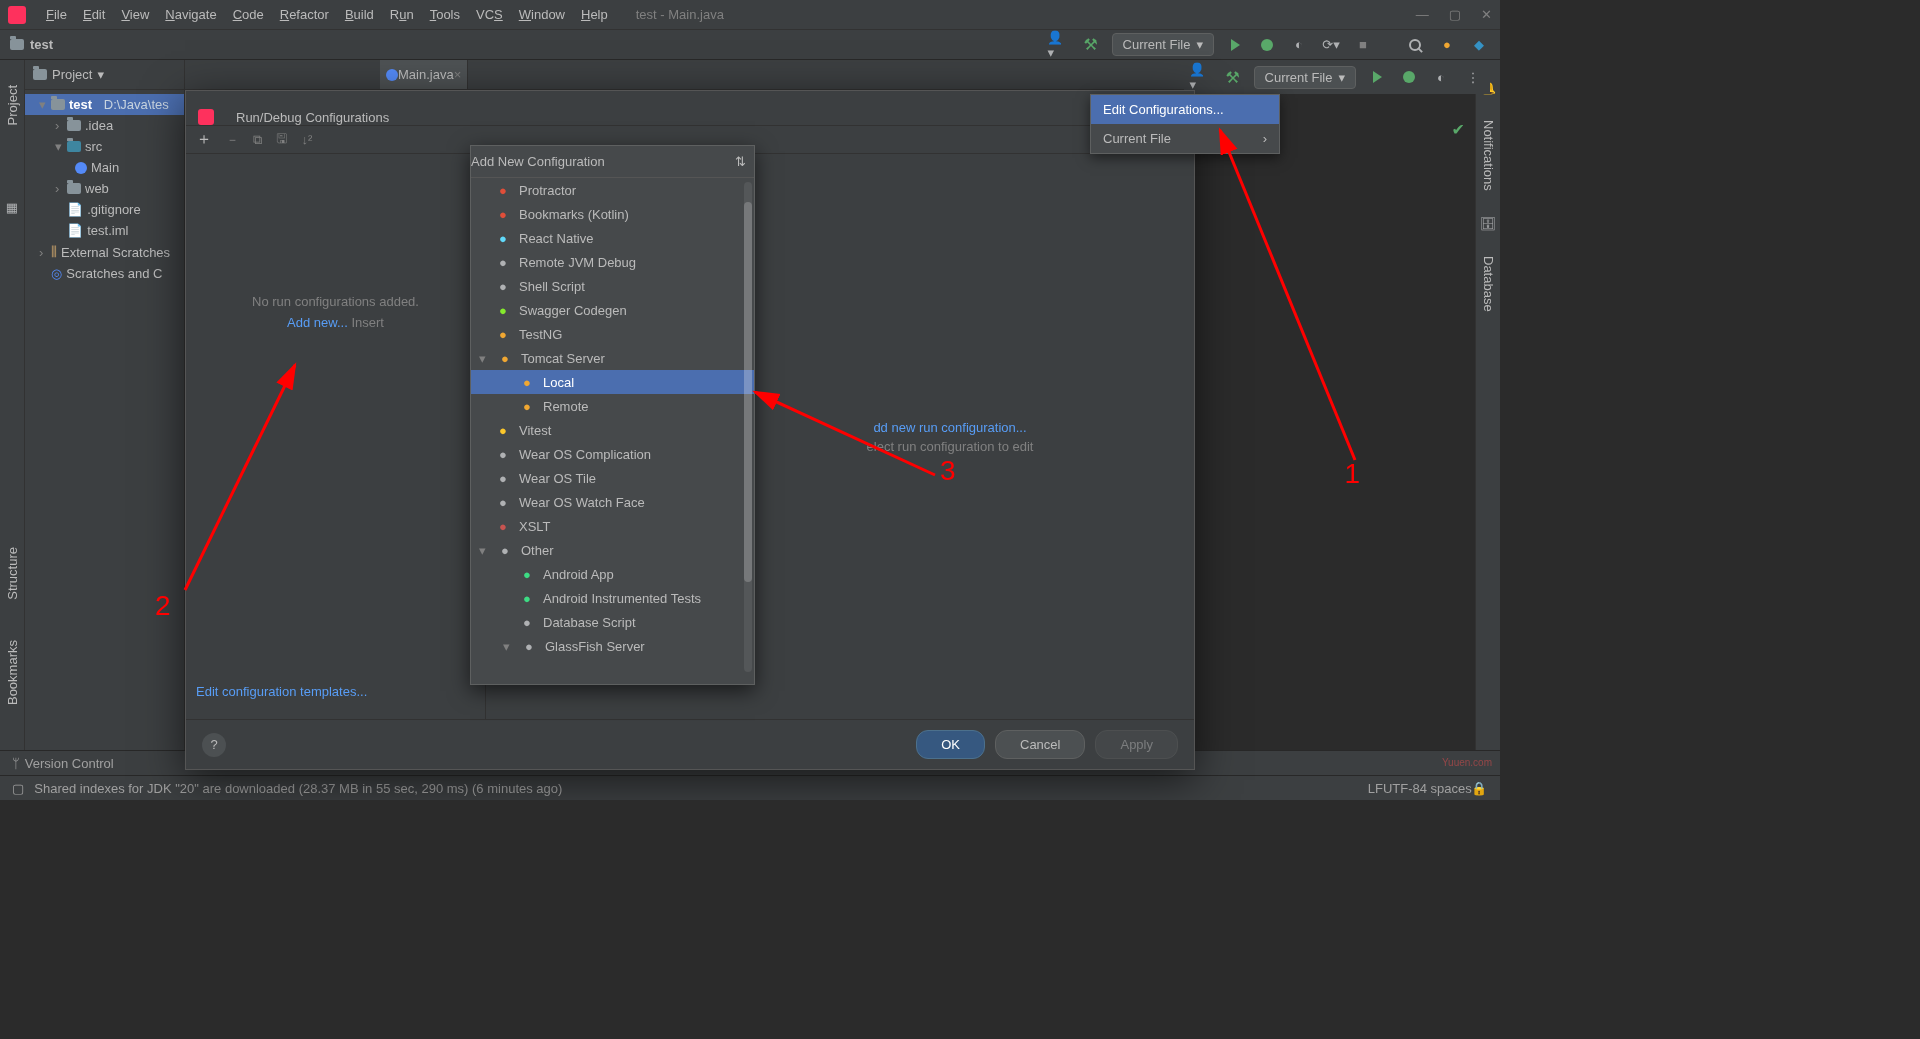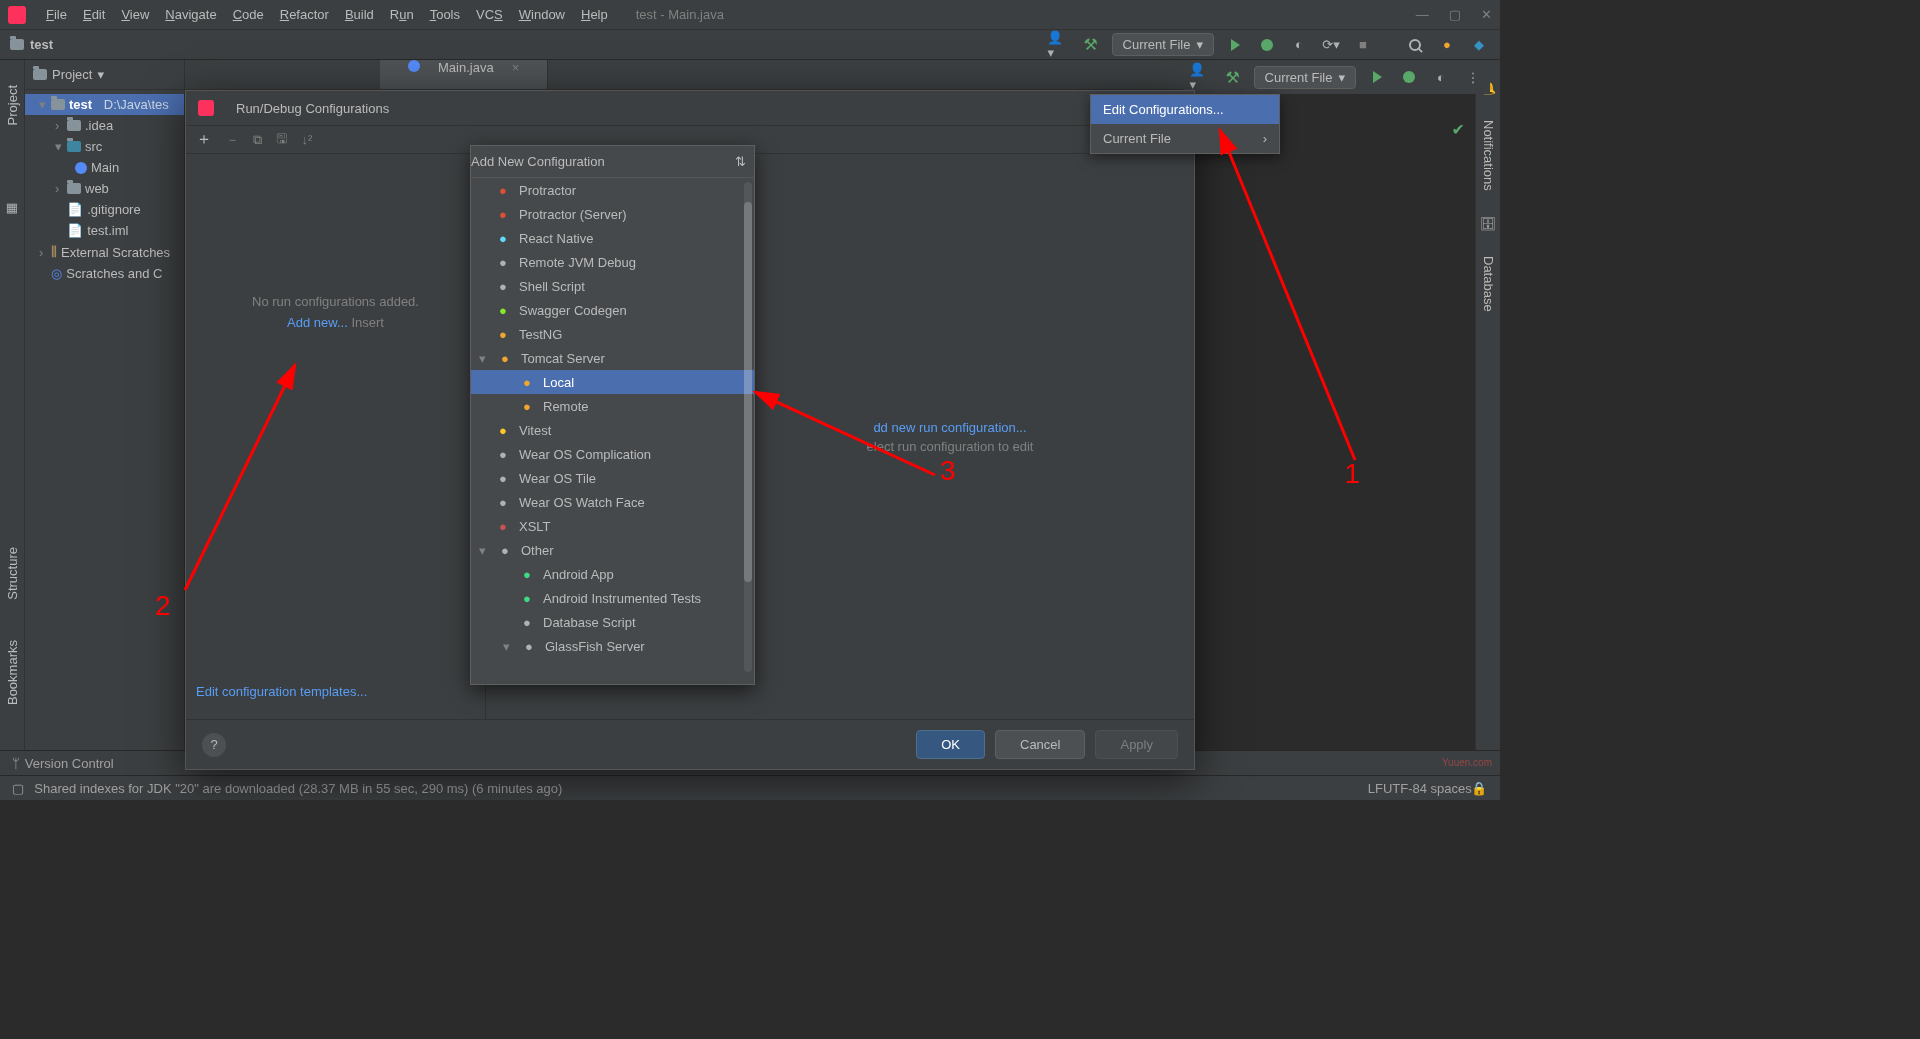--- a/index.html
+++ b/index.html
@@ -36,43 +36,43 @@
 .project-header-title { display:flex; align-items:center; gap:5px; cursor:pointer;}
 .tree { padding: 4px 0; }
 .tree-node { display:flex; align-items:center; padding: 3px 4px; gap:4px; cursor:pointer; white-space:nowrap; overflow:hidden;}
 .tree-node.d1{padding-left:14px;} .tree-node.d2{padding-left:30px;} .tree-node.d3{padding-left:50px;}
 .tree-node.selected { background: #4b6eaf; color:#fff;}
 .chevron { width:8px; display:inline-block; color:#808080;}
 .file-java{width:12px;height:12px;background:#548af7;border-radius:50%;display:inline-block;}
 
 .editor-area { flex:1; background:#2b2b2b; position:relative;}
 .editor-tabs { height:30px; background:#3c3f41; border-bottom:1px solid #323232; display:flex; align-items:center;}
-.editor-tab { padding:0 28px; height:100%; display:flex; gap:18px; background:#4e5254; border-right:1px solid #323232; cursor:pointer;}
+.editor-tab { padding:0 6px; height:100%; display:flex; align-items:center; gap:0; background:#4e5254; border-right:1px solid #323232; cursor:pointer;}
 
 
 .secondary-toolbar{position:absolute; top:60px; right:10px; height:34px; display:flex; align-items:center; gap:10px; background:#3c3f41; padding:0 6px; z-index:5;}
 .config-dropdown{position:absolute; top:94px; right:220px; width:190px; background:#46494b; border:1px solid #5e6060; box-shadow:0 4px 12px rgba(0,0,0,.5); z-index:50;}
 .config-dropdown-item{padding:7px 12px; cursor:pointer; display:flex; align-items:center; justify-content:space-between;}
 .config-dropdown-item.selected{background:#4b6eaf; color:#ffffff;}
 
 
 .dialog{position:absolute; top:90px; left:185px; width:1010px; height:680px; background:#3c3f41; border:1px solid #555; box-shadow:0 10px 40px rgba(0,0,0,.6); z-index:20;}
-.dialog-title{height:35px; display:flex; align-items:center; padding:0 12px; gap:10px; color:#bbbbbb; border-bottom:1px solid #323232;}
+.dialog-title{height:35px; display:flex; align-items:flex-end; padding:0 12px; gap:10px; color:#bbbbbb; border-bottom:1px solid #323232;}
 .dialog-toolbar{height:28px; display:flex; align-items:center; padding:0 10px; gap:14px; border-bottom:1px solid #323232; color:#808080;}
 .dialog-toolbar span{cursor:pointer;}
 .dialog-body{display:flex; height:calc(100% - 35px - 28px - 50px);}
 .dialog-left{width:300px; border-right:1px solid #323232; display:flex; flex-direction:column; padding:10px;}
 .dialog-left-msg{text-align:center; color:#808080; margin-top:130px;}
 .dialog-left-addnew{text-align:center; margin-top:6px;}
 .link{color:#589df6; cursor:pointer;}
 .dialog-left-templates{margin-top:auto; padding:10px 0;}
 .dialog-right{flex:1; display:flex; flex-direction:column; align-items:center; justify-content:center; color:#808080;}
 .dialog-footer{height:50px; border-top:1px solid #323232; display:flex; align-items:center; padding:0 16px; gap:10px;}
 .help-icon{width:24px;height:24px;border-radius:50%;background:#4c5052;display:flex;align-items:center;justify-content:center;cursor:pointer;}
-.dialog-btn{padding:6px 24px; border-radius:4px; border:1px solid #5e6060; background:#4c5052; cursor:pointer; color:#bbbbbb;}
+.dialog-btn{padding:6px 24px; border-radius:12px; border:1px solid #5e6060; background:#4c5052; cursor:pointer; color:#bbbbbb;}
 .dialog-btn.primary{background:#365880; border-color:#4c708c; color:#fff;}
 .dialog-btn.disabled{opacity:.5; cursor:default;}
 
 
 .popup{position:absolute; top:145px; left:470px; width:285px; height:540px; background:#46494b; border:1px solid #5e6060; box-shadow:0 6px 20px rgba(0,0,0,.6); z-index:40; display:flex; flex-direction:column;}
 .popup-header{height:32px; display:flex; align-items:center; justify-content:flex-start; position:relative; color:#bbbbbb; border-bottom:1px solid #555;}
 .popup-body{flex:1; overflow-y:auto; overflow-x:hidden;}
 .popup-item{padding:4px 8px 4px 24px; display:flex; align-items:center; gap:8px; cursor:pointer; white-space:nowrap;}
 .popup-item.indent{padding-left:48px;}
 .popup-item.selected{background:#4b6eaf; color:#fff;}
@@ -320,21 +320,21 @@
     <span>Add New Configuration</span>
     <span style="position:absolute;right:8px;">⇅</span>
   </div>
   <div class="popup-body" id="popup-body">
       <div class="popup-item">
         <span class="popup-item-icon" style="color:#e04e39;">●</span>
         <span>Protractor</span>
       </div>
       <div class="popup-item">
         <span class="popup-item-icon" style="color:#e04e39;">●</span>
-        <span>Protractor (Server)</span>
+        <span>Bookmarks (Kotlin)</span>
       </div>
       <div class="popup-item">
         <span class="popup-item-icon" style="color:#61dafb;">●</span>
         <span>React Native</span>
       </div>
       <div class="popup-item">
         <span class="popup-item-icon" style="color:#afb1b3;">●</span>
         <span>Remote JVM Debug</span>
       </div>
       <div class="popup-item">

